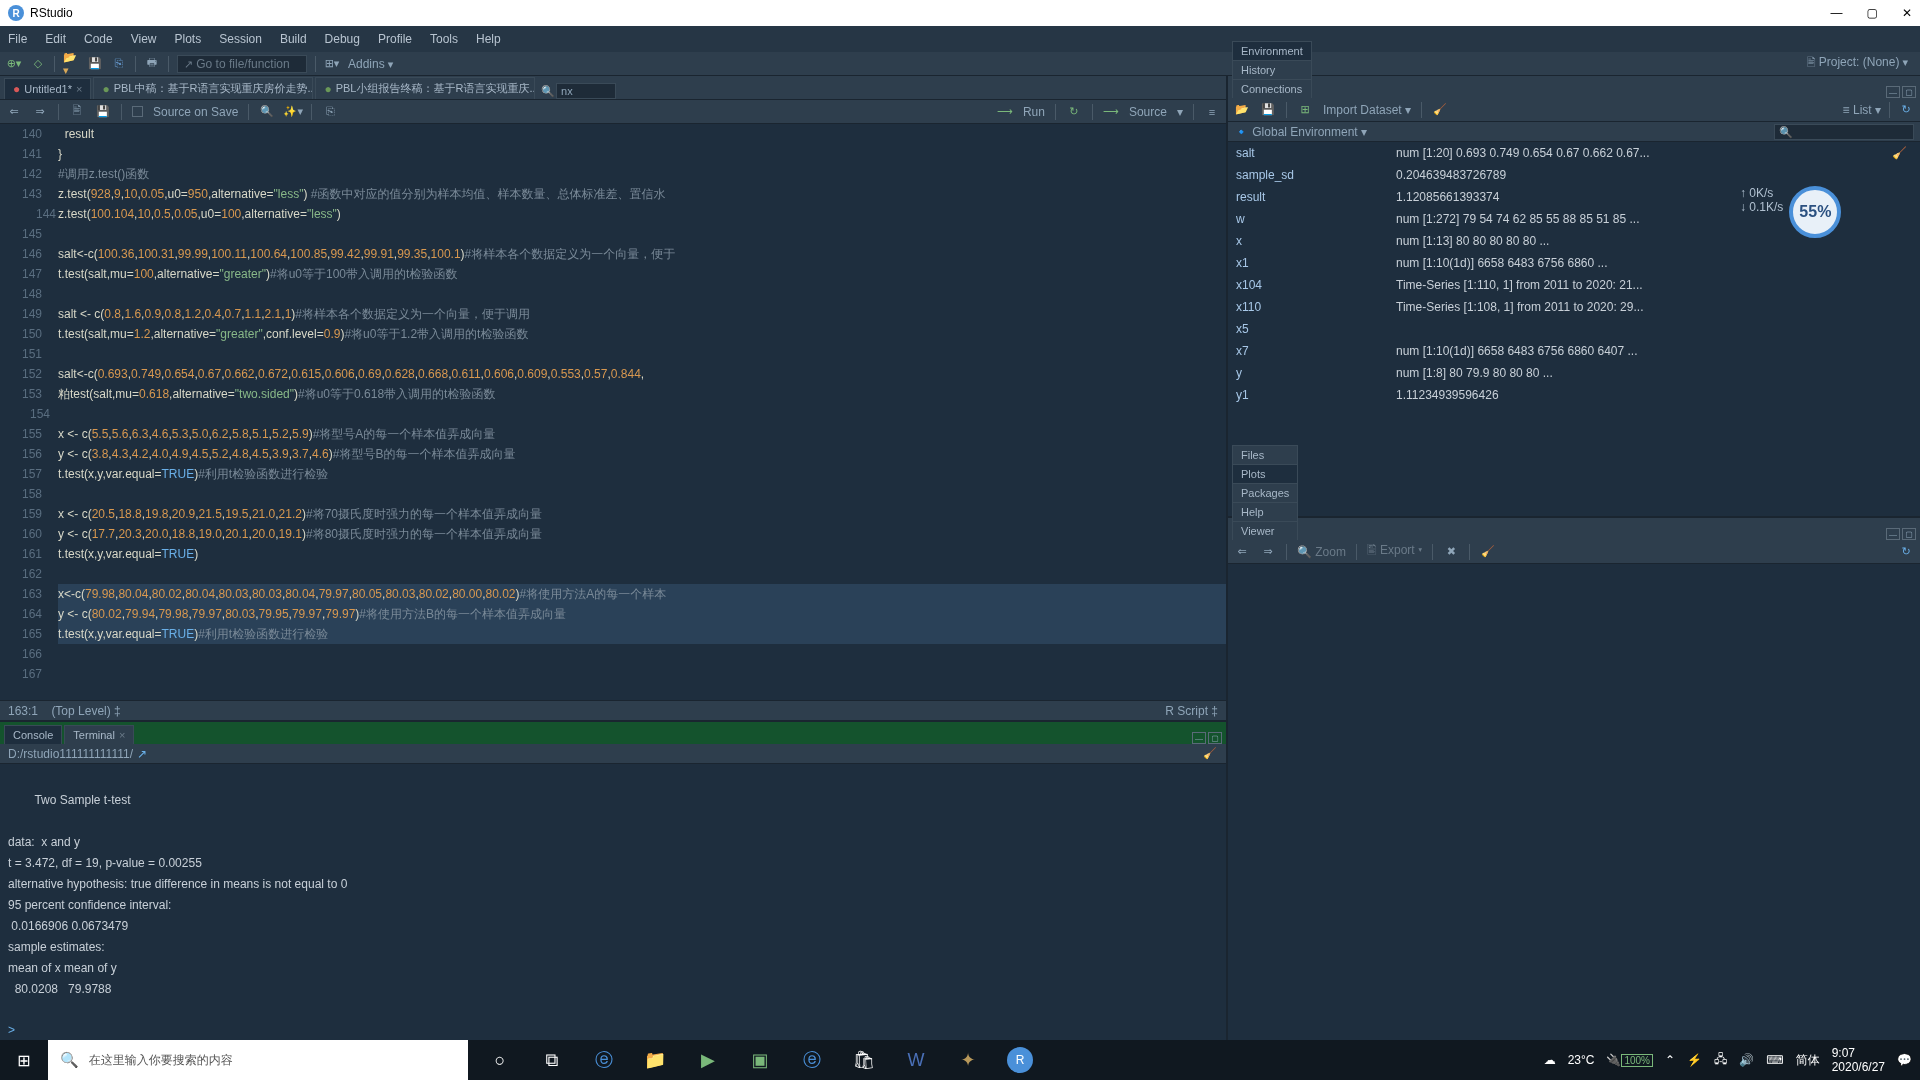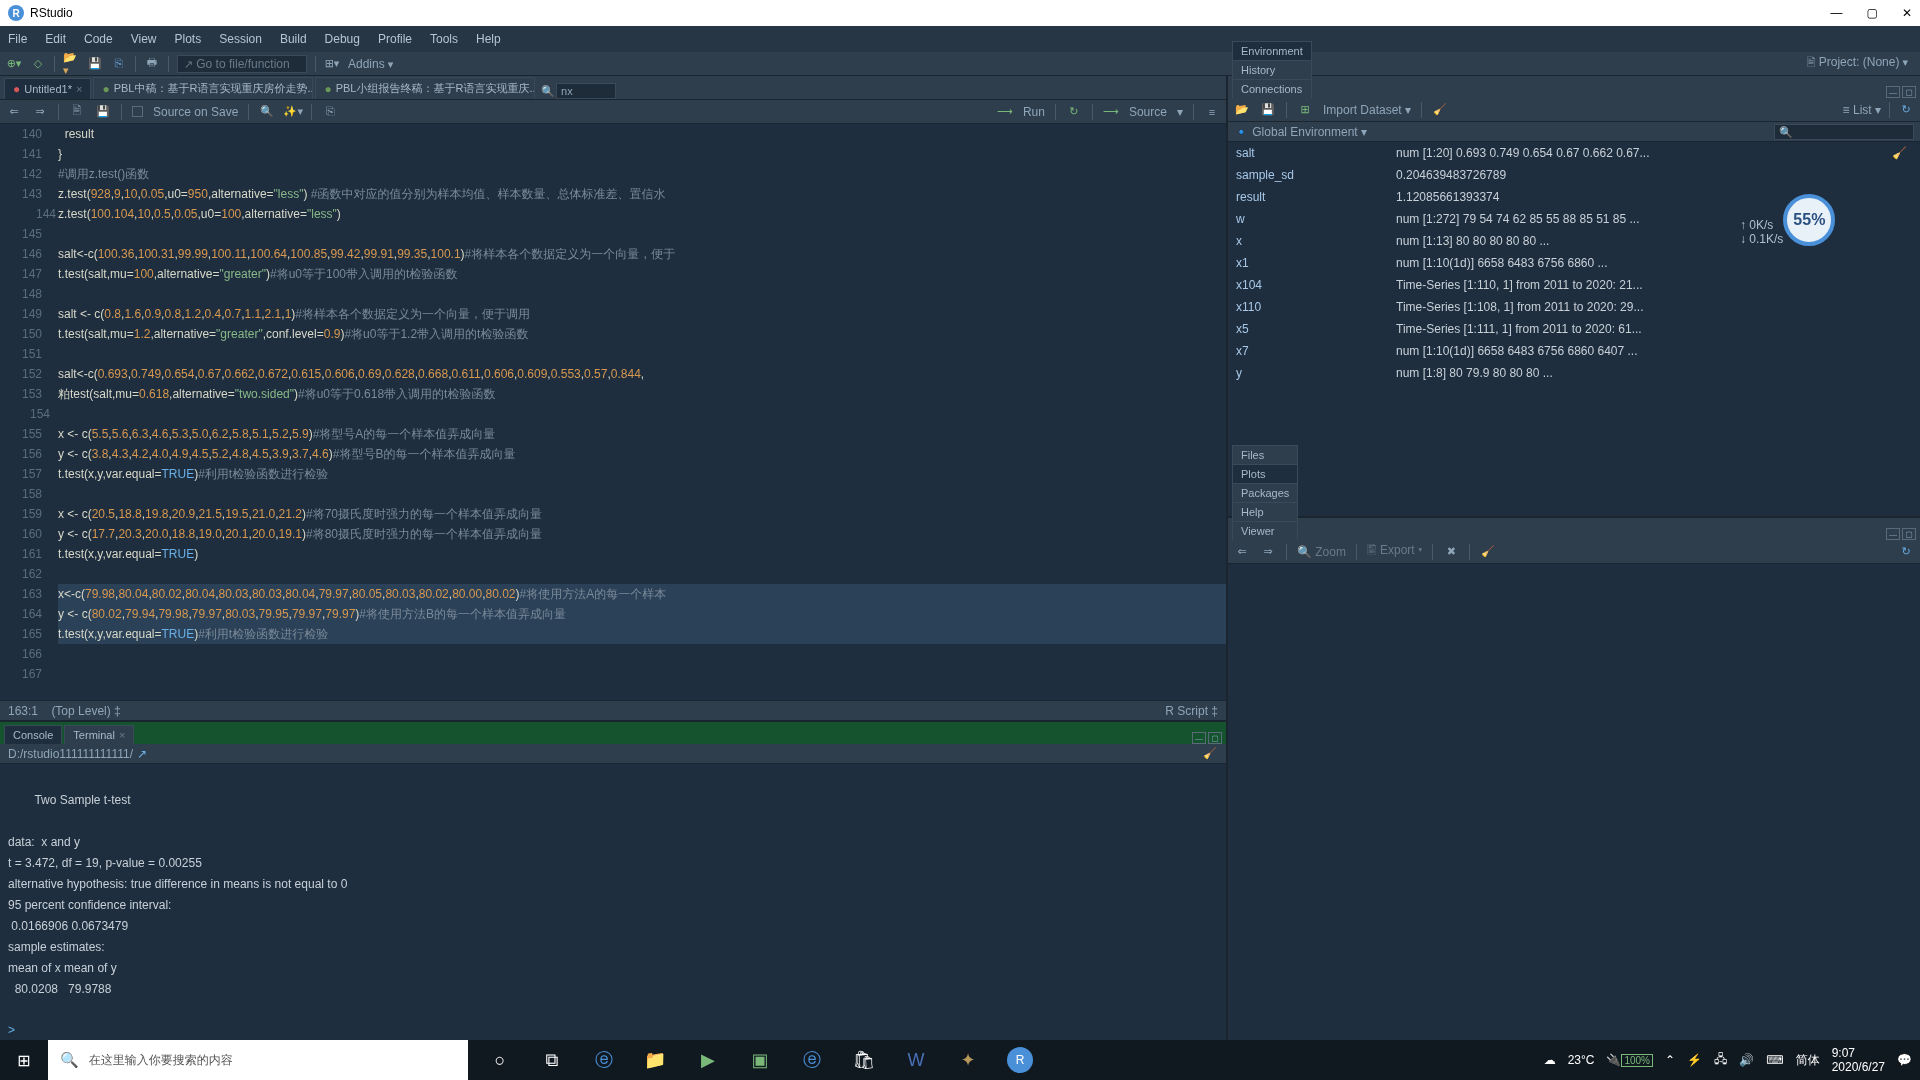--- a/index.html
+++ b/index.html
@@ -64,21 +64,21 @@
 .envrow{display:flex;padding:0 8px;}
 .envrow .nm{width:160px;color:#a8c8e8;}
 .envrow .vl{flex:1;color:#c8d0d8;white-space:nowrap;overflow:hidden;}
 .envrow .ico{width:20px;}
 
 .viewpane{flex:1;display:flex;flex-direction:column;}
 .viewtabs{height:22px;background:#2e3e4d;display:flex;align-items:end;justify-content:space-between;padding:0 4px;}
 .viewtoolbar{height:24px;background:#2e3e4d;display:flex;align-items:center;justify-content:space-between;padding:0 6px;font-size:11px;color:#6a7a88;border-bottom:1px solid #1a2530;}
 .viewbody{flex:1;background:#1e2e3e;}
 
-.netspeed{position:absolute;right:70px;top:186px;width:110px;height:60px;display:flex;align-items:flex-end;pointer-events:none;}
+.netspeed{position:absolute;right:70px;top:186px;width:110px;height:60px;display:flex;align-items:flex-start;gap:6px;pointer-events:none;}
 .netcircle{width:52px;height:52px;border-radius:50%;background:#e8f0f8;border:4px solid #4a90d9;display:flex;align-items:center;justify-content:center;font-size:16px;color:#2a5080;font-weight:bold;}
 .netlines{font-size:11px;color:#b0c0d0;line-height:14px;}
 
 .taskbar{position:absolute;bottom:0;left:0;right:0;height:40px;background:#101820;display:flex;align-items:center;color:#fff;}
 .taskbar .start{width:48px;height:40px;display:flex;align-items:center;justify-content:center;font-size:16px;}
 .taskbar .search{flex:0 0 420px;height:40px;background:#fff;color:#555;display:flex;align-items:center;padding:0 12px;gap:10px;font-size:15px;}
 .taskbar .ticons{display:flex;align-items:center;gap:12px;margin-left:12px;}
 .taskbar .ticon{width:40px;height:40px;display:flex;align-items:center;justify-content:center;font-size:18px;}
 .taskbar .tray{margin-left:auto;display:flex;align-items:center;gap:12px;padding-right:8px;font-size:12px;}
 .broom{color:#e8c868;}
@@ -315,31 +315,35 @@
             <span class="vl">Time-Series [1:110, 1] from 2011 to 2020: 21...</span>
             <span class="ico"></span>
           </div>
           <div class="envrow">
             <span class="nm">x110</span>
             <span class="vl">Time-Series [1:108, 1] from 2011 to 2020: 29...</span>
             <span class="ico"></span>
           </div>
           <div class="envrow">
             <span class="nm">x5</span>
-            <span class="vl">Time-Series [1:111, 1] from 2011 to 2020: 61...</span>
             <span class="ico"></span>
           </div>
           <div class="envrow">
             <span class="nm">x7</span>
             <span class="vl">num [1:10(1d)] 6658 6483 6756 6860 6407 ...</span>
             <span class="ico"></span>
           </div>
           <div class="envrow">
             <span class="nm">y</span>
             <span class="vl">num [1:8] 80 79.9 80 80 80 ...</span>
+            <span class="ico"></span>
+          </div>
+          <div class="envrow">
+            <span class="nm">y1</span>
+            <span class="vl">1.11234939596426</span>
             <span class="ico"></span>
           </div>
         </div>
     </div>
 
     <div class="viewpane">
       <div class="viewtabs">
         <div class="tg" id="viewtabs">
             <div class="tab inactive">Files</div>
             <div class="tab">Plots</div>

